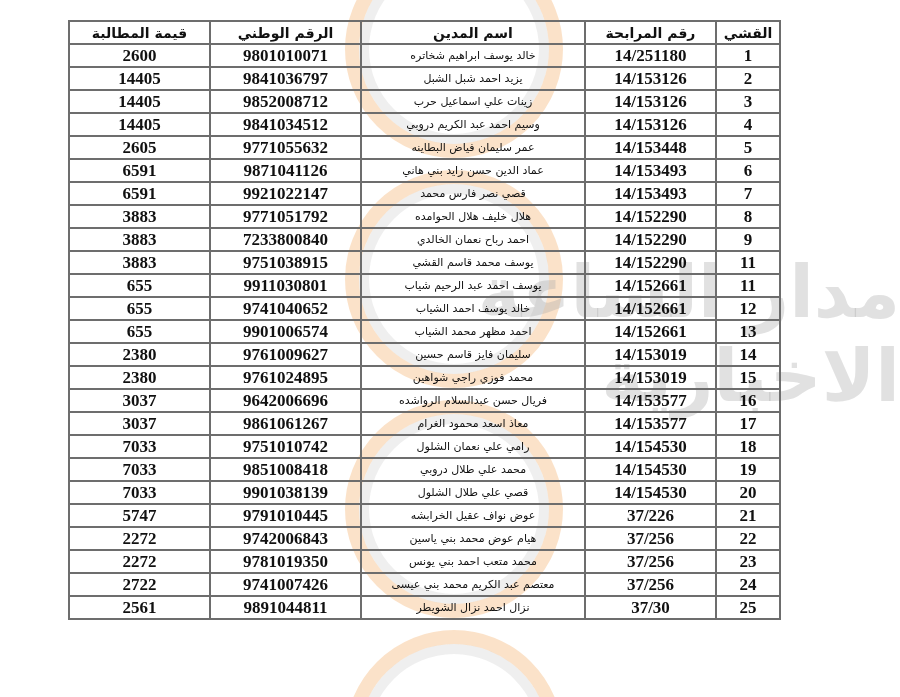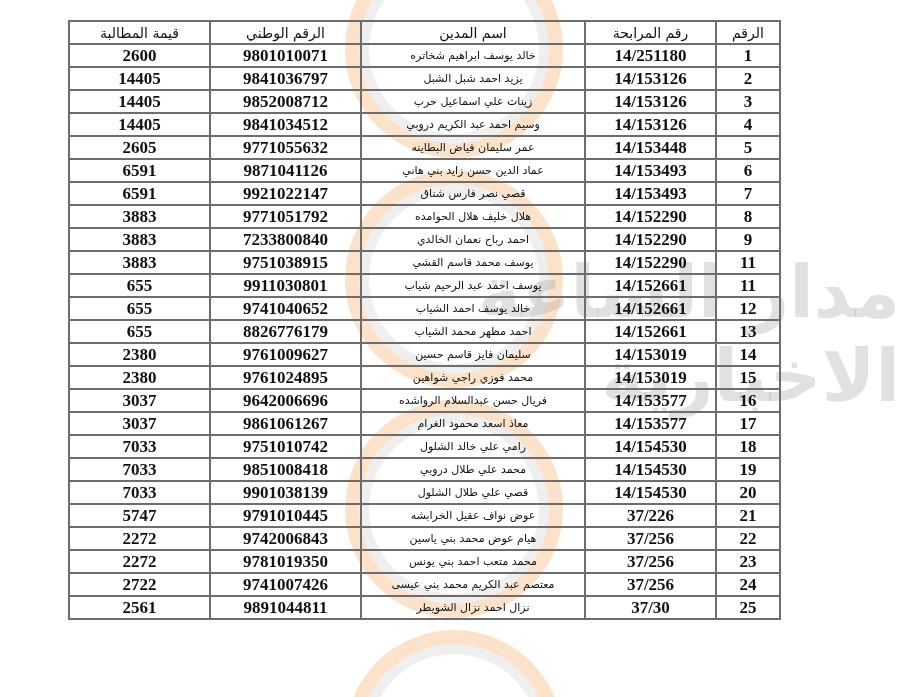--- a/index.html
+++ b/index.html
@@ -24,21 +24,21 @@
       direction: rtl; table-layout: fixed;
       background: transparent;
     }
     table.claims td, table.claims th {
       border: 2px solid #6d6d6d;
       height: 21px; padding: 0 4px;
       text-align: center; vertical-align: middle;
       color: #111; white-space: nowrap; overflow: hidden;
     }
     table.claims th {
-      font-family: "DejaVu Sans", sans-serif; font-weight: normal; font-size: 14px;
+      font-family: "DejaVu Sans", sans-serif; font-weight: bold; font-size: 14px;
     }
     td.num { font-weight: bold; font-size: 17px; }
     td.name { font-family: "DejaVu Sans", sans-serif; font-weight: normal; font-size: 11px; }
     col.c-idx { width: 64px; }
     col.c-enf { width: 131px; }
     col.c-name { width: 224px; }
     col.c-nid { width: 151px; }
     col.c-amt { width: 141px; }
   </style>
 </head>
@@ -53,21 +53,21 @@
 <table class="claims">
   <colgroup>
     <col class="c-idx">
       <col class="c-enf">
       <col class="c-name">
       <col class="c-nid">
       <col class="c-amt">
   </colgroup>
   <thead>
     <tr>
-      <th>الرقم</th>
+      <th>القشي</th>
       <th>رقم المرابحة</th>
       <th>اسم المدين</th>
       <th>الرقم الوطني</th>
       <th>قيمة المطالبة</th>
     </tr>
   </thead>
   <tbody id="rows">
       <tr>
         <td class="num">1</td>
         <td class="num">14/251180</td>
@@ -106,21 +106,21 @@
       <tr>
         <td class="num">6</td>
         <td class="num">14/153493</td>
         <td class="name">عماد الدين حسن زايد بني هاني</td>
         <td class="num">9871041126</td>
         <td class="num">6591</td>
       </tr>
       <tr>
         <td class="num">7</td>
         <td class="num">14/153493</td>
-        <td class="name">قصي نصر فارس شناق</td>
+        <td class="name">قصي نصر فارس محمد</td>
         <td class="num">9921022147</td>
         <td class="num">6591</td>
       </tr>
       <tr>
         <td class="num">8</td>
         <td class="num">14/152290</td>
         <td class="name">هلال خليف هلال الحوامده</td>
         <td class="num">9771051792</td>
         <td class="num">3883</td>
       </tr>
@@ -149,21 +149,21 @@
         <td class="num">12</td>
         <td class="num">14/152661</td>
         <td class="name">خالد يوسف احمد الشياب</td>
         <td class="num">9741040652</td>
         <td class="num">655</td>
       </tr>
       <tr>
         <td class="num">13</td>
         <td class="num">14/152661</td>
         <td class="name">احمد مظهر محمد الشياب</td>
-        <td class="num">8826776179</td>
+        <td class="num">9901006574</td>
         <td class="num">655</td>
       </tr>
       <tr>
         <td class="num">14</td>
         <td class="num">14/153019</td>
         <td class="name">سليمان فايز قاسم حسين</td>
         <td class="num">9761009627</td>
         <td class="num">2380</td>
       </tr>
       <tr>
@@ -183,21 +183,21 @@
       <tr>
         <td class="num">17</td>
         <td class="num">14/153577</td>
         <td class="name">معاذ اسعد محمود الغرام</td>
         <td class="num">9861061267</td>
         <td class="num">3037</td>
       </tr>
       <tr>
         <td class="num">18</td>
         <td class="num">14/154530</td>
-        <td class="name">رامي علي خالد الشلول</td>
+        <td class="name">رامي علي نعمان الشلول</td>
         <td class="num">9751010742</td>
         <td class="num">7033</td>
       </tr>
       <tr>
         <td class="num">19</td>
         <td class="num">14/154530</td>
         <td class="name">محمد علي طلال دروبي</td>
         <td class="num">9851008418</td>
         <td class="num">7033</td>
       </tr>

